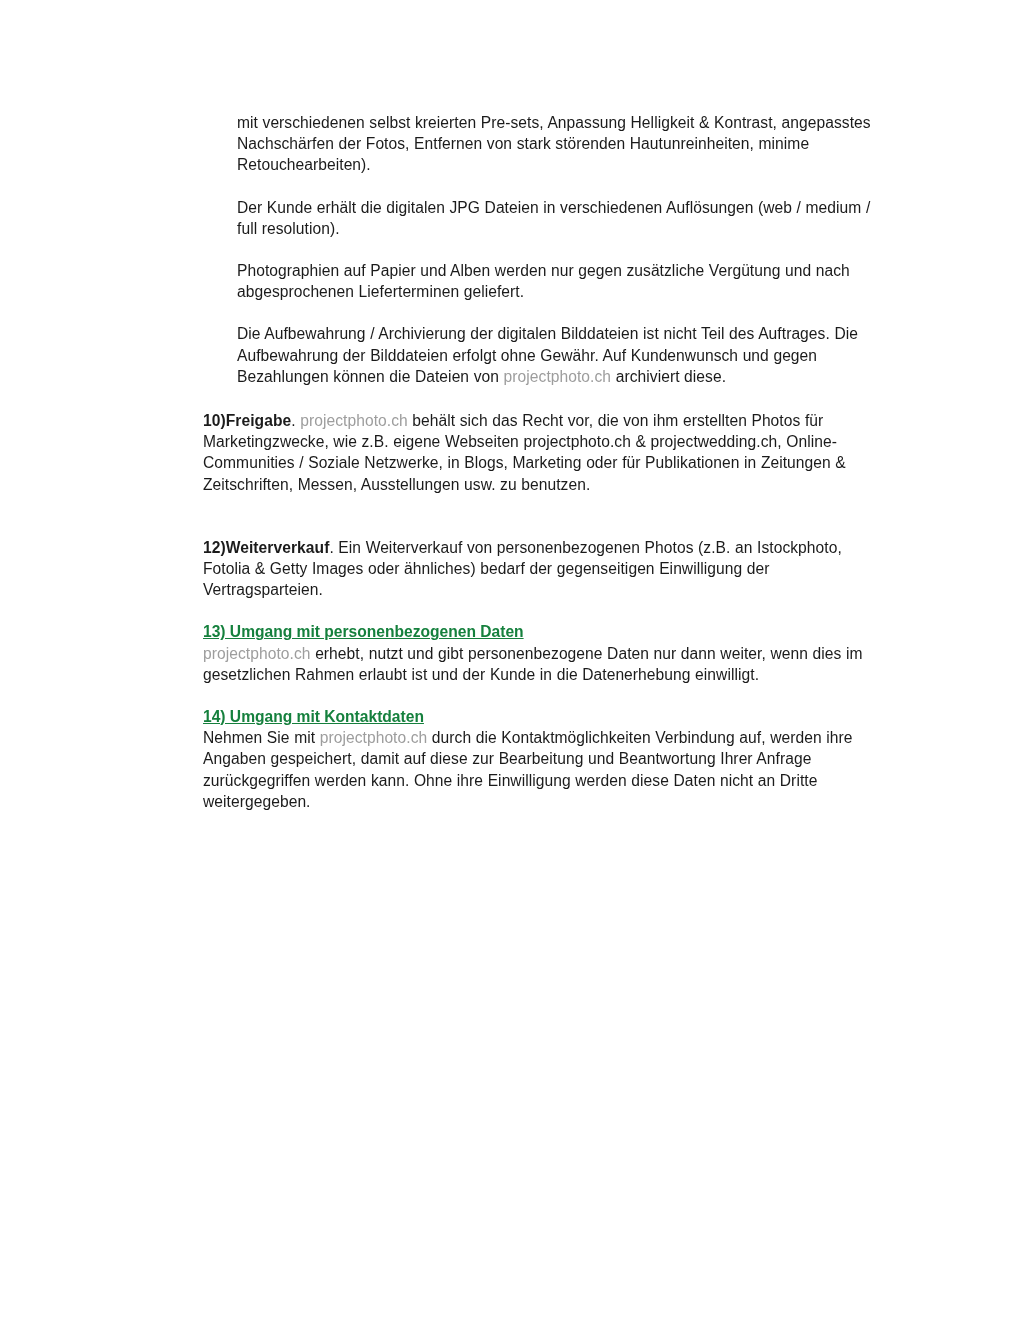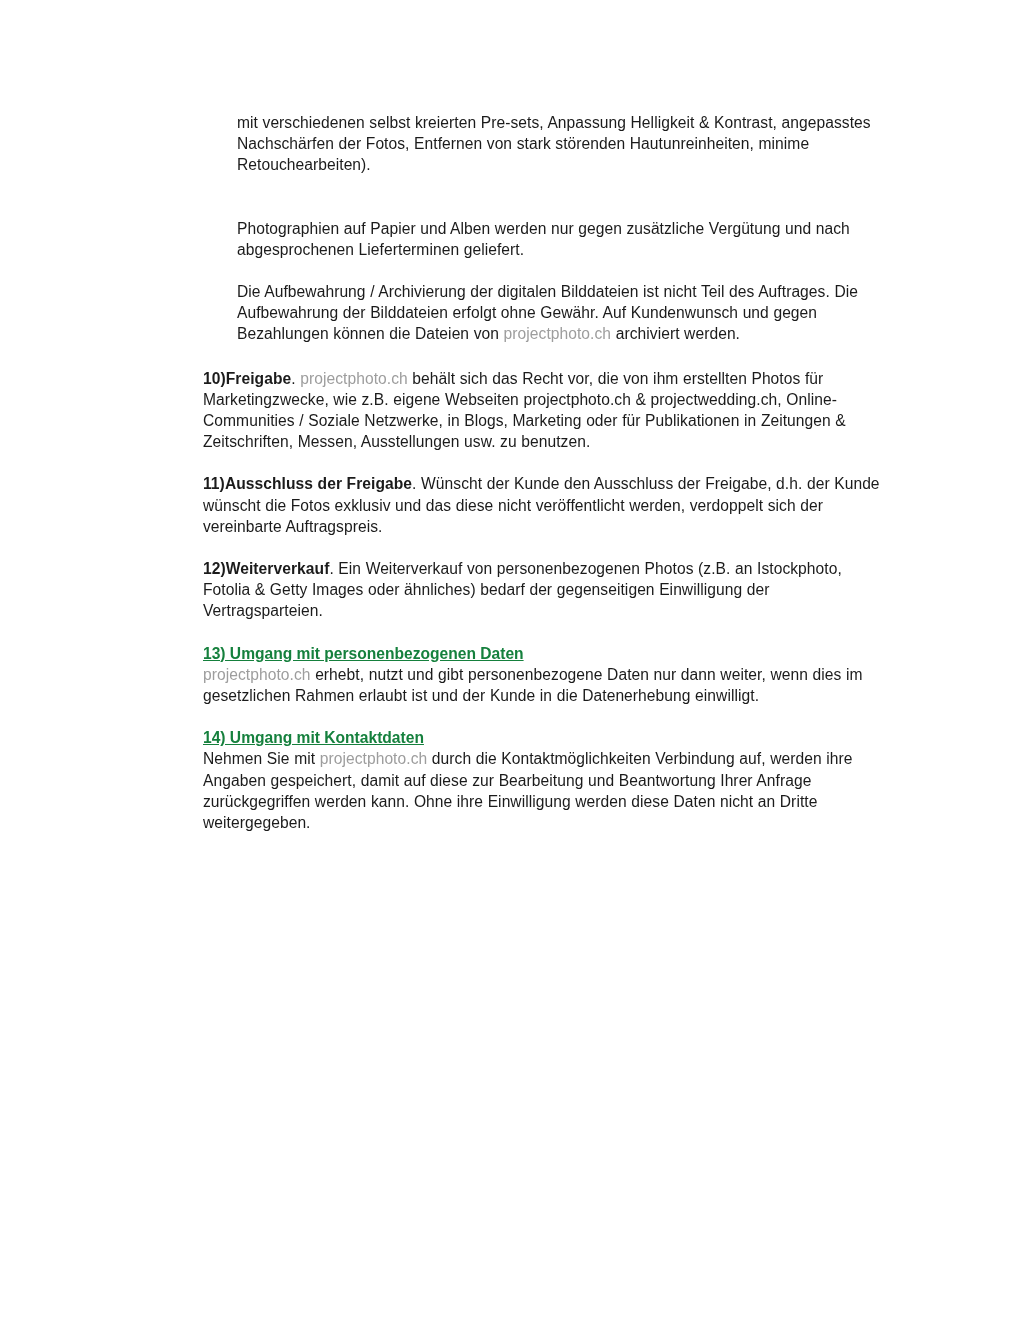--- a/index.html
+++ b/index.html
@@ -94,36 +94,36 @@
 <body>
 
 <div class="page">
 
   <div class="content">
 
     <p class="para indent">mit verschiedenen selbst kreierten Pre-sets, Anpassung Helligkeit &amp; Kontrast, angepasstes Nachschärfen der Fotos, Entfernen von stark störenden Hautunreinheiten, minime Retouchearbeiten).</p>
 
     <div class="gap-md"></div>
 
+    <p class="para indent">Der Kunde erhält die digitalen JPG Dateien in verschiedenen Auflösungen (web / medium / full resolution).</p>
 
     <div class="gap-md"></div>
 
     <p class="para indent">Photographien auf Papier und Alben werden nur gegen zusätzliche Vergütung und nach abgesprochenen Lieferterminen geliefert.</p>
 
     <div class="gap-md"></div>
 
-    <p class="para indent"><span>Die Aufbewahrung / Archivierung der digitalen Bilddateien ist nicht Teil des Auftrages. Die Aufbewahrung der Bilddateien erfolgt ohne Gewähr. Auf Kundenwunsch und gegen Bezahlungen können die Dateien von </span><span class="muted">projectphoto.ch</span><span> archiviert werden.</span></p>
+    <p class="para indent"><span>Die Aufbewahrung / Archivierung der digitalen Bilddateien ist nicht Teil des Auftrages. Die Aufbewahrung der Bilddateien erfolgt ohne Gewähr. Auf Kundenwunsch und gegen Bezahlungen können die Dateien von </span><span class="muted">projectphoto.ch</span><span> archiviert diese.</span></p>
 
     <div class="gap-lg"></div>
 
     <p class="para"><span class="bold">10)</span><span class="bold">Freigabe</span><span>. </span><span class="muted">projectphoto.ch</span><span> behält sich das Recht vor, die von ihm erstellten Photos für Marketingzwecke, wie z.B. eigene Webseiten projectphoto.ch &amp; projectwedding.ch, Online-Communities / Soziale Netzwerke, in Blogs, Marketing oder für Publikationen in Zeitungen &amp; Zeitschriften, Messen, Ausstellungen usw. zu benutzen.</span></p>
 
     <div class="gap-md"></div>
 
-    <p class="para"><span class="bold">11)</span><span class="bold">Ausschluss der Freigabe</span><span>. Wünscht der Kunde den Ausschluss der Freigabe, d.h. der Kunde wünscht die Fotos exklusiv und das diese nicht veröffentlicht werden, verdoppelt sich der vereinbarte Auftragspreis.</span></p>
 
     <div class="gap-md"></div>
 
     <p class="para"><span class="bold">12)</span><span class="bold">Weiterverkauf</span><span>. Ein Weiterverkauf von personenbezogenen Photos (z.B. an Istockphoto, Fotolia &amp; Getty Images oder ähnliches) bedarf der gegenseitigen Einwilligung der Vertragsparteien.</span></p>
 
     <div class="gap-md"></div>
 
     <p class="heading-line">13) Umgang mit personenbezogenen Daten</p>
     <p class="para"><span class="muted">projectphoto.ch</span><span> erhebt, nutzt und gibt personenbezogene Daten nur dann weiter, wenn dies im gesetzlichen Rahmen erlaubt ist und der Kunde in die Datenerhebung einwilligt.</span></p>
 

